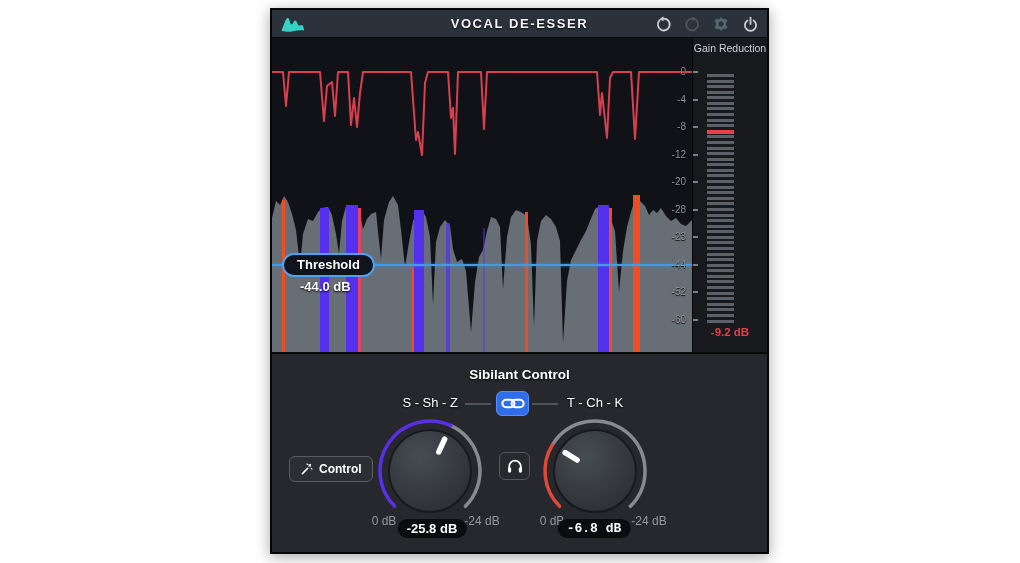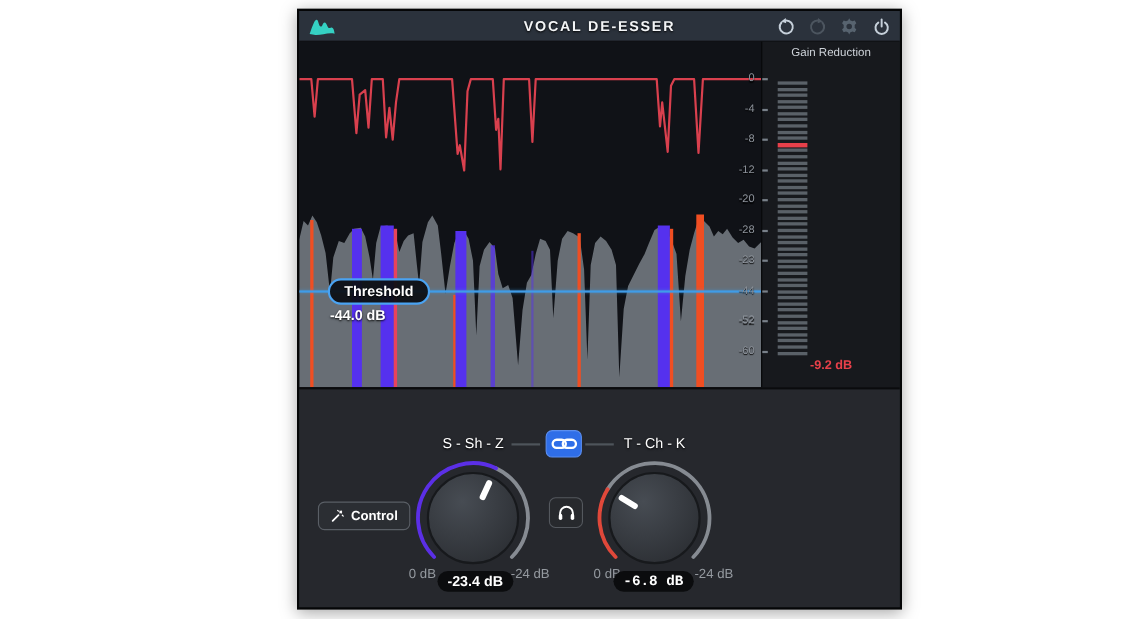--- a/index.html
+++ b/index.html
@@ -1,18 +1,18 @@
 <!DOCTYPE html>
 <html><head>
 <meta charset="utf-8">
 <style>
   * { margin:0; padding:0; box-sizing:border-box; }
   html,body { width:1020px; height:563px; background:#ffffff; overflow:hidden;
               font-family:"Liberation Sans", sans-serif; }
-  .plugin { position:absolute; left:270px; top:8px; width:550px; height:546px;
+  .plugin { position:absolute; left:270px; top:8px; width:499px; height:546px;
             background:#17191d; border:2px solid #050607;
             box-shadow:0 3px 14px rgba(0,0,0,.35); }
 
   
   .titlebar { position:relative; height:28px; background:#2b323c;
               border-bottom:1px solid #0a0c0e; display:flex; align-items:center; }
   .logo { position:absolute; left:7px; top:4px; width:28px; height:20px; }
   .title { position:absolute; left:0; right:0; text-align:center; color:#f3f5f7;
            font-size:13px; font-weight:bold; letter-spacing:1.6px;
            text-shadow:0 1px 2px #000; }
@@ -118,21 +118,21 @@
           <rect x="326" y="167" width="11" height="147" fill="#5531ee" opacity="1"></rect>
           <rect x="10" y="162" width="3" height="152" fill="#f04e22"></rect>
           <rect x="86" y="170" width="3" height="144" fill="#e8435c"></rect>
           <rect x="140" y="230" width="2" height="84" fill="#f04e22"></rect>
           <rect x="253" y="174" width="3" height="140" fill="#f04e22"></rect>
           <rect x="337" y="170" width="3" height="144" fill="#f04e22"></rect>
           <rect x="361" y="157" width="7" height="157" fill="#f04e22"></rect>
           <path d="M0,34 L 11,34 L 14,68 L 17,34 L 48,34 L 52,83 L 55,48 L 60,44 L 63,78 L 66,34 L 76,34 L 79,87 L 82,60 L 85,89 L 88,55 L 91,34 L 139,34 L 144,102 L 146,94 L 150,117 L 153,45 L 156,34 L 176,34 L 179,80 L 181,70 L 183,116 L 186,34 L 209,34 L 212,91 L 215,34 L 325,34 L 328,77 L 330,55 L 335,100 L 338,40 L 341,34 L 359,34 L 363,101 L 367,34 L 420,34" fill="none" stroke="#d9404e" stroke-width="2" stroke-linejoin="round"></path>
         </svg>
       <div class="th-line" id="th-line" style="top: 226px;"></div>
-      <div class="th-pill" id="th-pill" style="top: 215px; margin-left: 16px;">Threshold</div>
+      <div class="th-pill" id="th-pill" style="top: 215px;">Threshold</div>
       <div class="th-value" id="th-value" style="top: 241px;">-44.0 dB</div>
       <div id="scale-labels">
           <div class="scale-label" style="right: 6px; top: 28px;">0</div>
           <div class="scale-label" style="right: 6px; top: 55.55px;">-4</div>
           <div class="scale-label" style="right: 6px; top: 83.1px;">-8</div>
           <div class="scale-label" style="right: 6px; top: 110.65px;">-12</div>
           <div class="scale-label" style="right: 6px; top: 138.2px;">-20</div>
           <div class="scale-label" style="right: 6px; top: 165.75px;">-28</div>
           <div class="scale-label" style="right: 6px; top: 193.3px;">-23</div>
           <div class="scale-label" style="right: 6px; top: 220.85px;">-44</div>
@@ -197,20 +197,21 @@
           <div class="meter-tick" style="top: 198.3px;"></div>
           <div class="meter-tick" style="top: 225.85px;"></div>
           <div class="meter-tick" style="top: 253.4px;"></div>
           <div class="meter-tick" style="top: 280.95px;"></div>
         </div>
       <div class="meter-readout">-9.2 dB</div>
     </div>
   </div>
 
   <div class="controls">
+    <div class="section-title">Sibilant Control</div>
 
     <div class="band-label" style="left:110px; width:76px; text-align:right;">S - Sh - Z</div>
     <div class="connector" style="left:193px;"></div>
     <div class="link-btn">
       <svg width="24" height="13" viewBox="0 0 26 14">
         <rect x="1.5" y="3" width="13" height="8" rx="4" fill="none" stroke="#ffffff" stroke-width="2.3"></rect>
         <rect x="11.5" y="3" width="13" height="8" rx="4" fill="none" stroke="#ffffff" stroke-width="2.3"></rect>
       </svg>
     </div>
     <div class="connector" style="left:260px;"></div>
@@ -255,19 +256,19 @@
     <div class="hp-btn">
       <svg width="18" height="16" viewBox="0 0 20 18">
         <path d="M3.5 13 V 9.5 A 6.5 6.5 0 0 1 16.5 9.5 V 13" fill="none" stroke="#fff" stroke-width="2"></path>
         <rect x="2.1" y="10.3" width="3.6" height="6.2" rx="1.8" fill="#fff"></rect>
         <rect x="14.3" y="10.3" width="3.6" height="6.2" rx="1.8" fill="#fff"></rect>
       </svg>
     </div>
 
     <div class="range-label" style="left:92px; width:40px;">0 dB</div>
     <div class="range-label" style="left:185px; width:50px;">-24 dB</div>
-    <div class="value-pill" style="left:160px;">-23.4 dB</div>
+    <div class="value-pill" style="left:160px;">-25.8 dB</div>
 
     <div class="range-label" style="left:260px; width:40px;">0 dB</div>
     <div class="range-label" style="left:352px; width:50px;">-24 dB</div>
     <div class="value-pill" style="left:322px;font-family:Liberation Mono, monospace;">-6.8 dB</div>
   </div>
 </div>
 
 </body></html>

